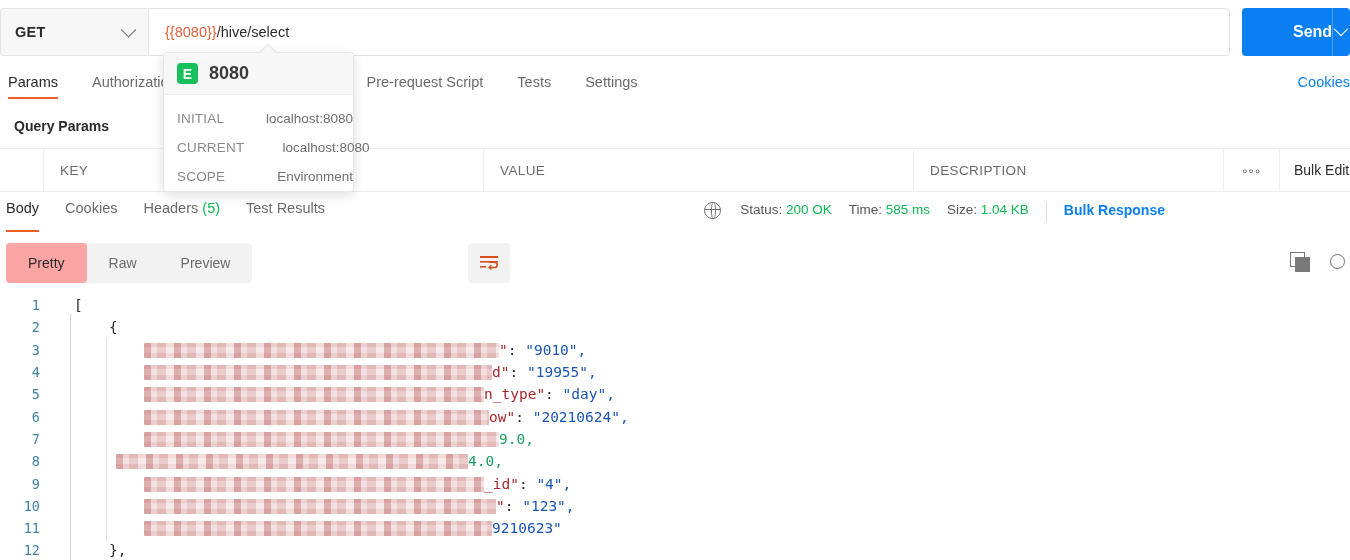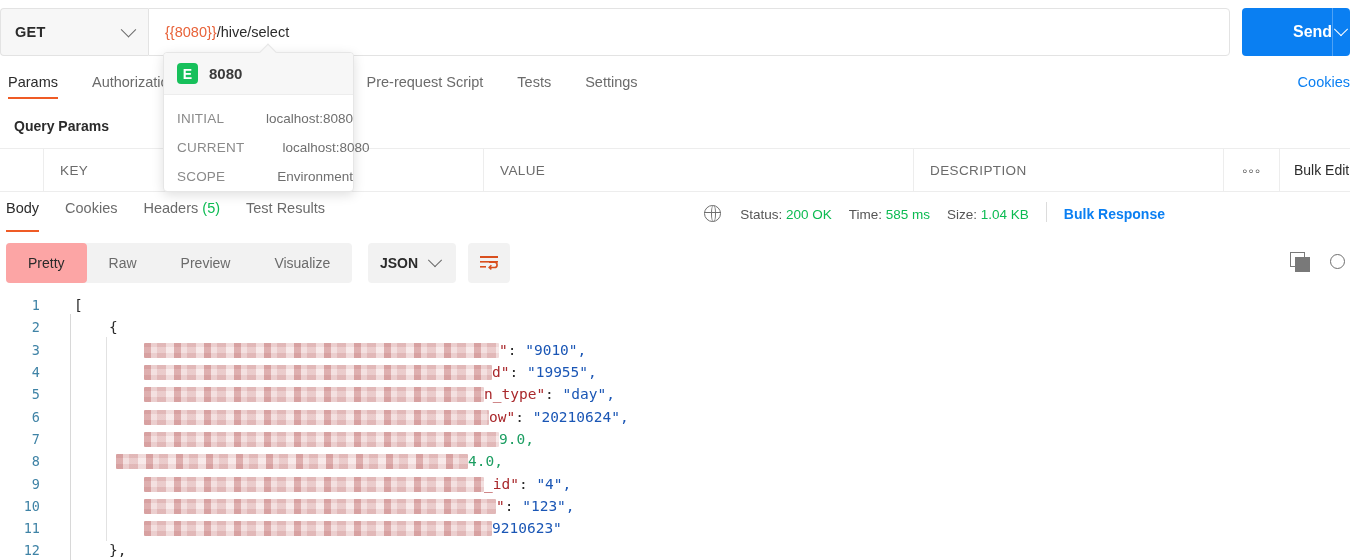--- a/index.html
+++ b/index.html
@@ -133,21 +133,21 @@
   }
   .resp-tab.active { color: #2b2b2b; }
   .resp-tab.active::after {
     content:""; position: absolute; left: 0; right: 0; bottom: 0;
     height: 2.5px; background: #ef5b25;
   }
   .hdr-count { color: #0cbb52; }
 
   .resp-meta {
     position: absolute; right: 0; top: 202px;
-    display: flex; align-items: flex-end; gap: 17px;
+    display: flex; align-items: flex-start; gap: 17px;
     font-size: 13.5px; color: #555;
   }
   .globe {
     width: 17px; height: 17px; border-radius: 50%;
     border: 1.4px solid #6f6f6f; position: relative; margin-right: 2px;
   }
   .globe::before {
     content:""; position:absolute; left: 6.2px; top: -1.4px;
     width: 2.6px; height: 17px; border-radius: 50%;
     border: 1.4px solid #6f6f6f; border-top: none; border-bottom: none;
@@ -268,21 +268,21 @@
     height: 42px; background: #f7f7f7;
     border-bottom: 1px solid #ededed;
     border-radius: 4px 4px 0 0;
     display: flex; align-items: center; gap: 11px; padding-left: 13px;
   }
   .env-badge {
     width: 21px; height: 21px; background: #17c05b; border-radius: 4px;
     color: #fff; font-size: 14px; font-weight: bold;
     display: flex; align-items: center; justify-content: center;
   }
-  .tt-title { font-size: 15px; color: #3a3a3a; font-weight: bold; }
+  .tt-title { font-size: 18px; color: #3a3a3a; font-weight: bold; }
   .tt-rows { padding: 9px 0 0 13px; }
   .tt-row { display: flex; height: 29px; align-items: center; font-size: 13.5px; }
   .tt-k { width: 78px; color: #8a8a8a; letter-spacing: .2px; }
   .tt-v { color: #6f6f6f; padding-left: 38px; }
 </style>
 </head>
 <body>
 
 <div class="app">
 
@@ -344,25 +344,20 @@
     <span><span>Size:</span> <span class="meta-val">1.04 KB</span></span>
     <span class="meta-divider"></span>
     <span class="save-resp">Bulk Response</span>
   </div>
 
   <div class="fmt-row">
     <div class="seg">
       <div class="seg-item active">Pretty</div>
       <div class="seg-item">Raw</div>
       <div class="seg-item">Preview</div>
-      <div class="seg-item">Visualize</div>
-    </div>
-    <div class="json-drop">
-      <span class="json-lbl">JSON</span>
-      <span class="json-chev"></span>
     </div>
     <div class="wrap-btn">
       <svg width="20" height="18" viewBox="0 0 20 18">
         <rect x="1" y="2" width="18" height="2" fill="#d94f1e"></rect>
         <rect x="1" y="7" width="18" height="1.6" fill="#d94f1e"></rect>
         <rect x="1" y="12" width="6" height="1.6" fill="#d94f1e"></rect>
         <path d="M10 8.3 h5.5 a2.6 2.6 0 0 1 0 5.2 h-4.5" fill="none" stroke="#d94f1e" stroke-width="1.6"></path>
         <path d="M12.4 11.2 L10.2 13.5 L12.4 15.4" fill="none" stroke="#d94f1e" stroke-width="1.6"></path>
       </svg>
     </div>

